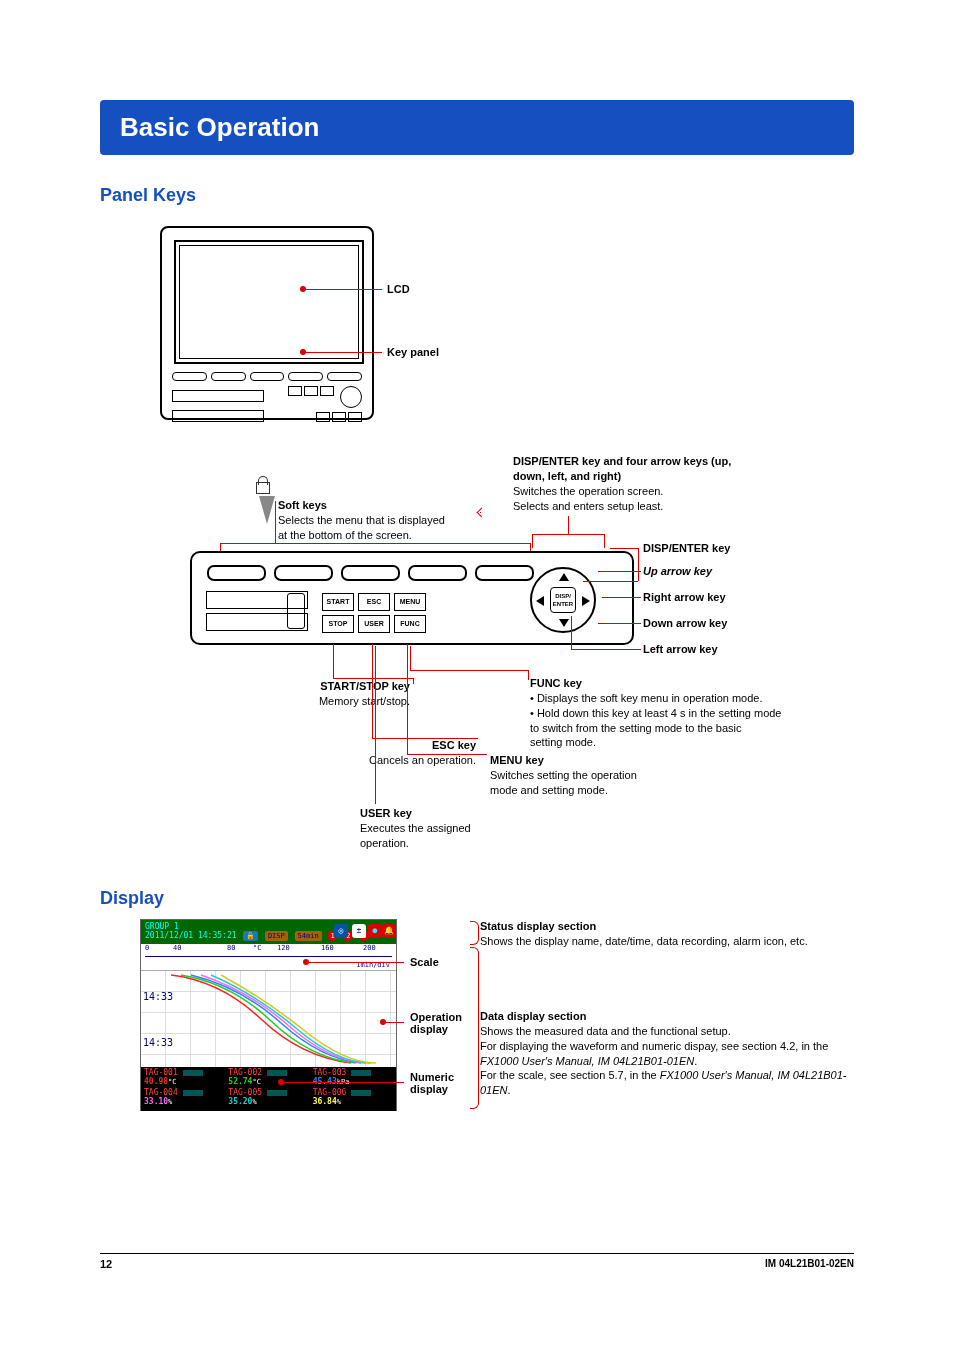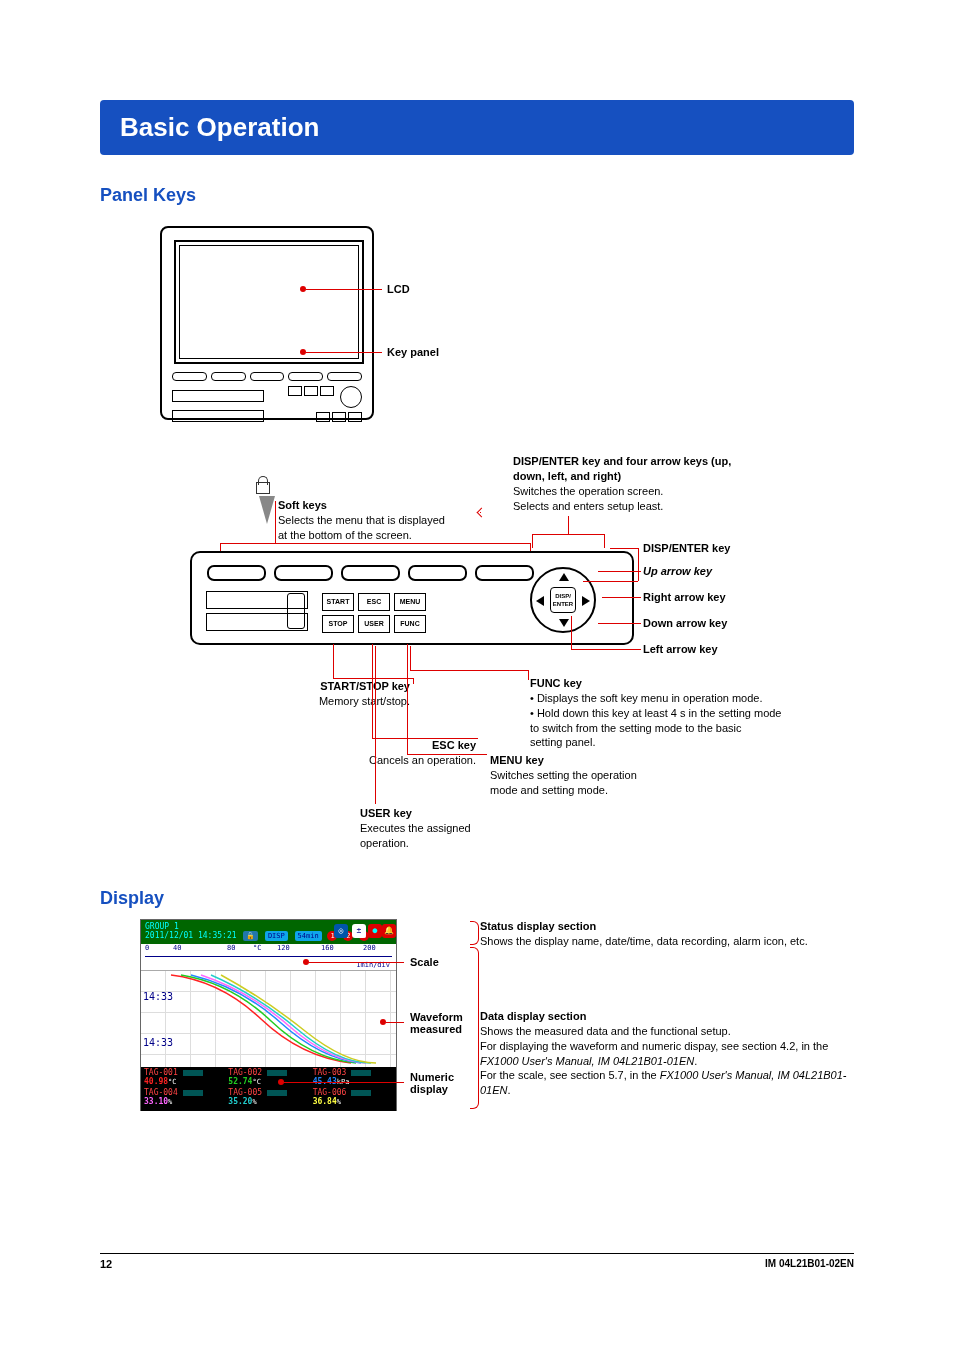--- a/index.html
+++ b/index.html
@@ -220,21 +220,21 @@
     height: 24px;
     background: #060;
     color: #0ff;
     font-size: 8px;
     padding: 2px 4px;
     box-sizing: border-box;
     position: relative;
   }
   .status-bar .badge {
     display: inline-block;
-    background: #0ea5e9;
+    background: #a16207;
     color: #008;
     font-size: 7px;
     padding: 1px 3px;
     border-radius: 2px;
     margin-left: 2px;
   }
   .status-bar .red-circ {
     display: inline-block;
     width: 10px; height: 10px;
     background: #d00;
@@ -478,21 +478,21 @@
       <span>Executes the assigned</span><br>
       <span>operation.</span>
     </div>
     <div class="red-line red-line-v" style="left:275px;top:430px;height:158px;"></div>
 
     <div class="callout" style="left:430px;top:460px;width:300px;">
       <b>FUNC key</b><br>
       <span>• Displays the soft key menu in operation mode.</span><br>
       <span>• Hold down this key at least 4 s in the setting mode</span><br>
       <span>  to switch from the setting mode to the basic</span><br>
-      <span>  setting panel.</span>
+      <span>  setting mode.</span>
     </div>
     <div class="red-line red-line-v" style="left:310px;top:430px;height:24px;"></div>
     <div class="red-line red-line-h" style="left:310px;top:454px;width:118px;"></div>
     <div class="red-line red-line-v" style="left:428px;top:454px;height:10px;"></div>
   </div>
 
   <h2 class="section">Display</h2>
 
   <div class="display-area">
     <div class="screen">
@@ -542,21 +542,21 @@
           <div class="ch"><span class="tag">TAG-006</span> <span style="display:inline-block;width:20px;height:6px;background:#055;vertical-align:middle;"></span><br><span class="val" style="color:#ff4">36.84</span><span style="font-size:7px;">%</span></div>
         </div>
     </div>
 
     <div class="dot" style="left:203px;top:40px;"></div>
     <div class="red-line red-line-h" style="left:209px;top:43px;width:95px;"></div>
     <div class="screen-label" style="left:310px;top:37px;">Scale</div>
 
     <div class="dot" style="left:280px;top:100px;"></div>
     <div class="red-line red-line-h" style="left:286px;top:103px;width:18px;"></div>
-    <div class="screen-label" style="left:310px;top:92px;width:70px;">Waveform measured</div>
+    <div class="screen-label" style="left:310px;top:92px;width:70px;">Operation display</div>
 
     <div class="dot" style="left:178px;top:160px;"></div>
     <div class="red-line red-line-h" style="left:184px;top:163px;width:120px;"></div>
     <div class="screen-label" style="left:310px;top:152px;width:70px;">Numeric display</div>
 
     <div class="brace" style="left:370px;top:2px;height:22px;"></div>
     <div class="desc" style="top:0;">
       <b>Status display section</b><br>
       <span>Shows the display name, date/time, data recording, alarm icon, etc.</span>
     </div>

